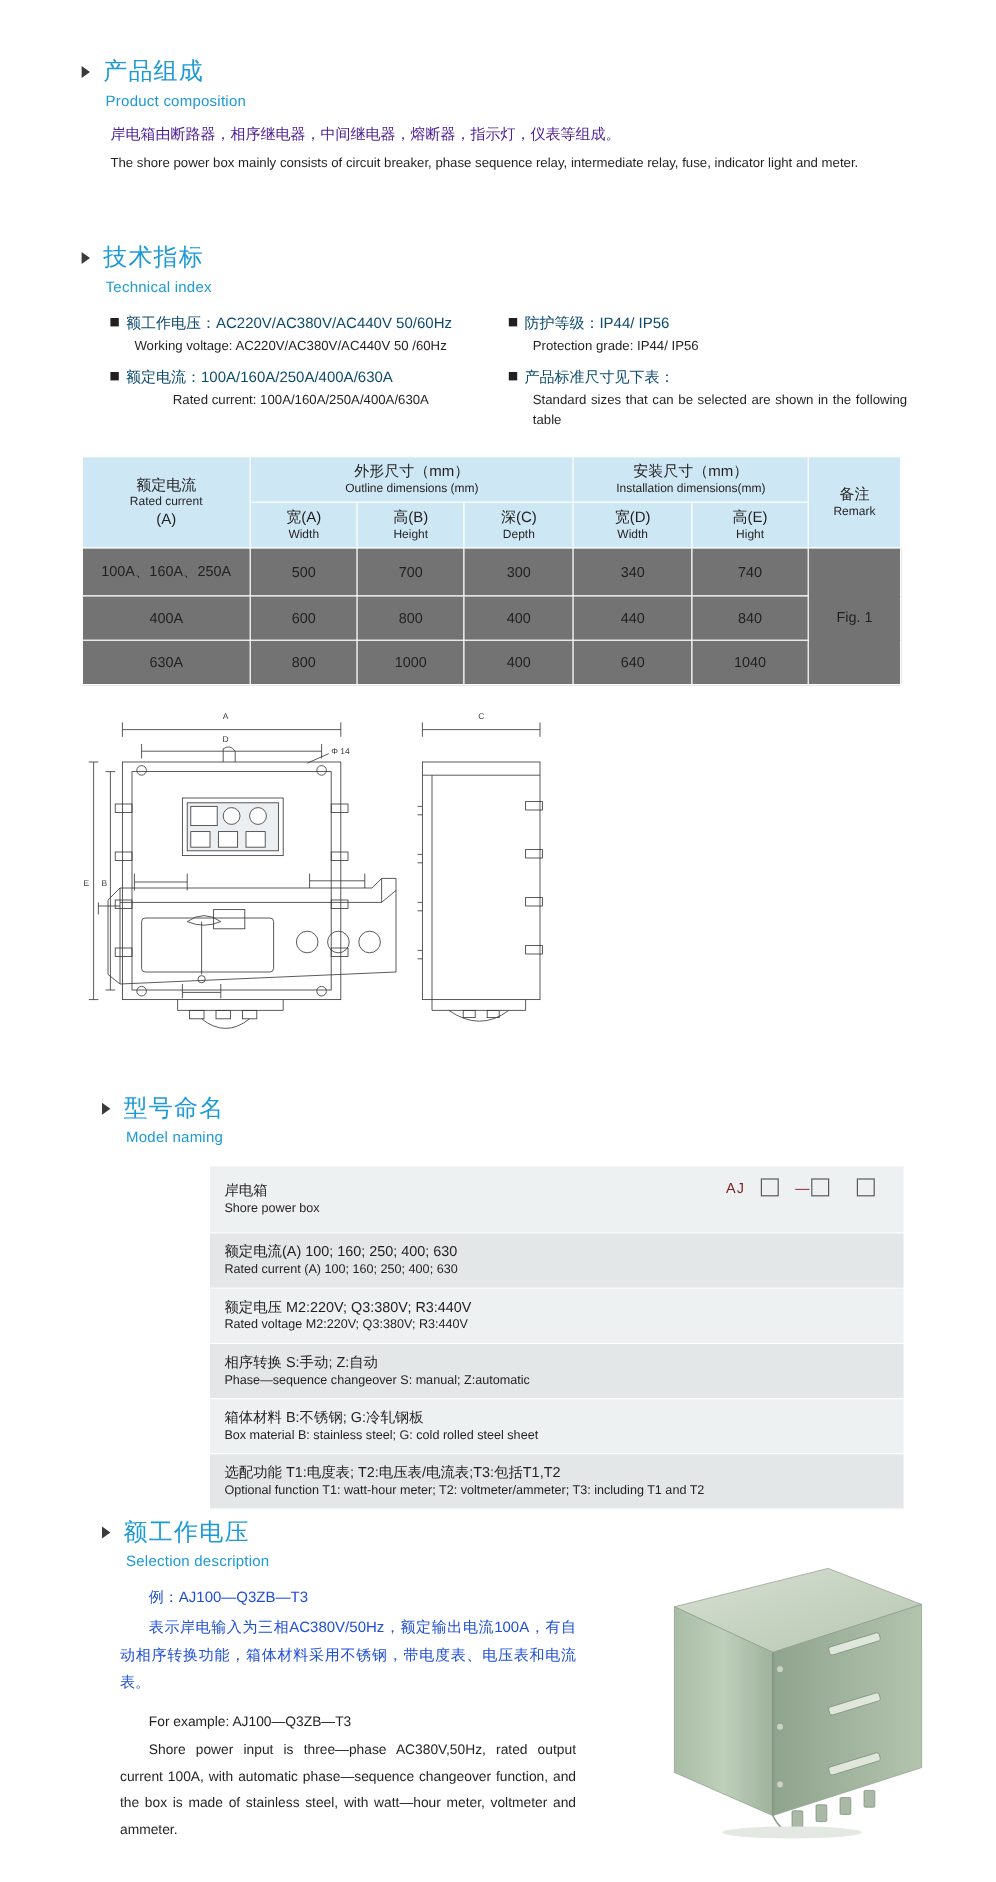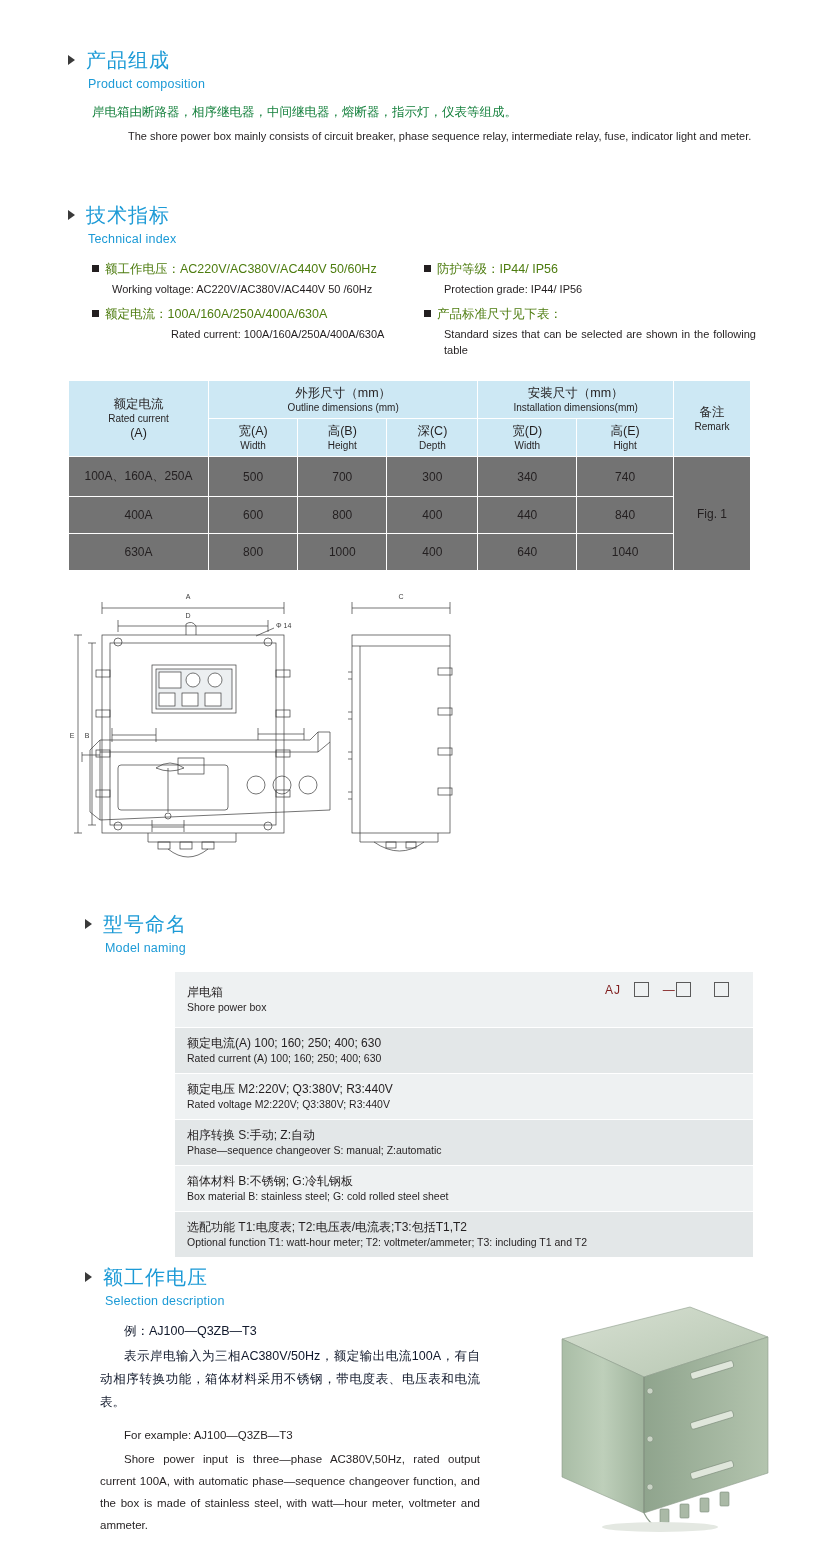--- a/index.html
+++ b/index.html
@@ -34,28 +34,28 @@
   }
   .sec-en {
     font-size: 12.5px;
     color: #1c9ad6;
     margin-left: 20px;
     margin-top: 5px;
     line-height: 14px;
     letter-spacing: .2px;
   }
 
-  .body-cn { font-size: 12.5px; color: #15803d; line-height: 18px; }
+  .body-cn { font-size: 12.5px; color: #4c1d95; line-height: 18px; }
   .body-en { font-size: 11px; color: #231f20; line-height: 16px; }
 
   
   .bullet {
     position: absolute;
     font-size: 12.5px;
-    color: #4d7c0f;
+    color: #0c4a6e;
     line-height: 18px;
   }
   .bullet .sq {
     display: inline-block;
     width: 7px; height: 7px;
     background: #231f20;
     margin-right: 6px;
     vertical-align: 1px;
   }
   .sub-en {
@@ -116,54 +116,54 @@
   .code-box {
     display:inline-block; width:15px; height:15px;
     border:1px solid #5a5a5a; vertical-align:middle;
     margin: 0 10px;
   }
   .code-aj { vertical-align: middle; letter-spacing:1px;}
 
   
   #sel-text { position:absolute; left:100px; top:1320px; width:380px; }
   #sel-text p { margin:0 0 2px 0; }
-  .p-cn { font-size:12.5px; line-height:23px; color:#0f172a; text-align:justify;}
+  .p-cn { font-size:12.5px; line-height:23px; color:#1d4ed8; text-align:justify;}
   .p-en { font-size:11.5px; line-height:22px; color:#231f20; text-align:justify;}
   .indent { text-indent: 24px; }
 
   
   #photo { position:absolute; left:540px; top:1295px; width:250px; height:240px; }
 </style>
 </head>
 <body>
 
 <div class="sec-head" style="left:68px; top:48px;">
   <span class="sec-arrow"></span>
   <div class="sec-cn">产品组成</div>
   <div class="sec-en">Product  composition</div>
 </div>
 
 <div class="body-cn" style="position:absolute; left:92px; top:103px; width:660px;">岸电箱由断路器，相序继电器，中间继电器，熔断器，指示灯，仪表等组成。</div>
-<div class="body-en" style="position:absolute; left:92px; top:128px; width:700px;margin-left:36px;">The shore power box mainly consists of circuit breaker, phase sequence relay, intermediate relay, fuse, indicator light and meter.</div>
+<div class="body-en" style="position:absolute; left:92px; top:128px; width:700px;">The shore power box mainly consists of circuit breaker, phase sequence relay, intermediate relay, fuse, indicator light and meter.</div>
 
 <div class="sec-head" style="left:68px; top:203px;">
   <span class="sec-arrow"></span>
   <div class="sec-cn">技术指标</div>
   <div class="sec-en">Technical index</div>
 </div>
 
 <div class="bullet" style="left:92px; top:260px; width:360px;">
   <span class="sq"></span><span>额工作电压：AC220V/AC380V/AC440V  50/60Hz</span>
 </div>
 <div class="sub-en" style="left:112px; top:281px; width:360px;">Working voltage: AC220V/AC380V/AC440V 50 /60Hz</div>
 
 <div class="bullet" style="left:92px; top:305px; width:360px;">
   <span class="sq"></span><span>额定电流：100A/160A/250A/400A/630A</span>
 </div>
-<div class="sub-en" style="left:127px; top:326px; width:308px;padding-left:44px;">Rated current: 100A/160A/250A/400A/630A</div>
+<div class="sub-en" style="left:100px; top:326px; width:308px;padding-left:44px;">Rated current: 100A/160A/250A/400A/630A</div>
 
 <div class="bullet" style="left:424px; top:260px; width:340px;">
   <span class="sq"></span><span>防护等级：IP44/ IP56</span>
 </div>
 <div class="sub-en" style="left:444px; top:281px; width:340px;">Protection grade: IP44/ IP56</div>
 
 <div class="bullet" style="left:424px; top:305px; width:340px;">
   <span class="sq"></span><span>产品标准尺寸见下表：</span>
 </div>
 <div class="sub-en" style="left:444px; top:326px; width:312px; text-align:justify;">Standard  sizes  that  can  be  selected  are  shown  in  the following table</div>

